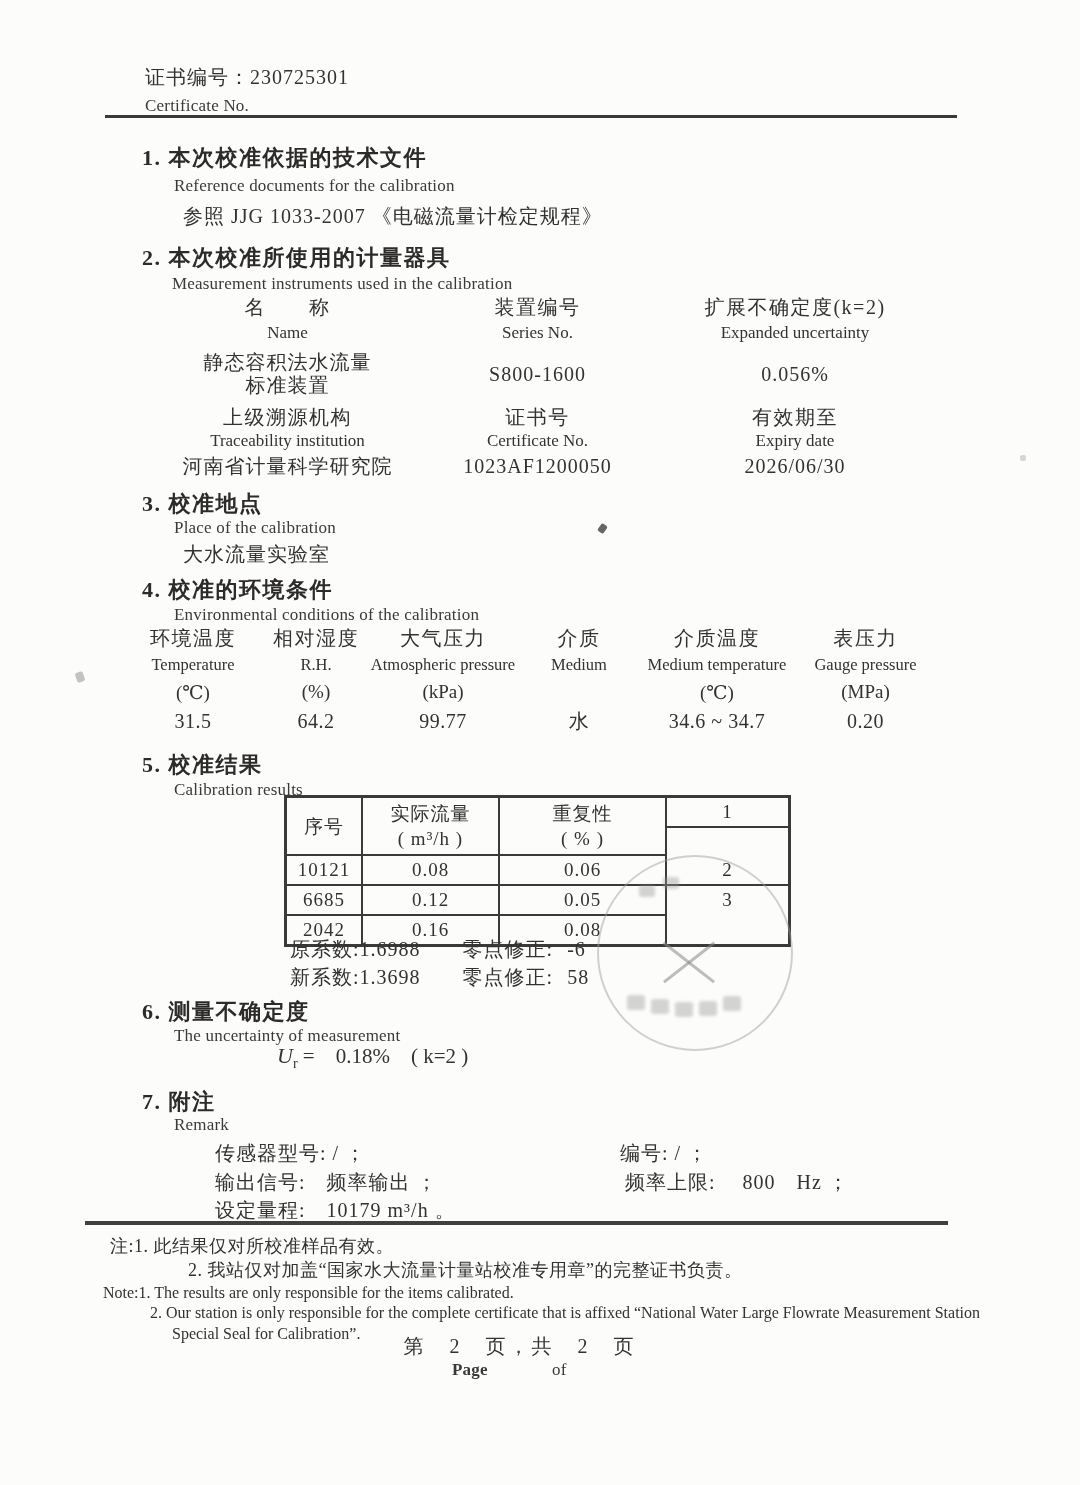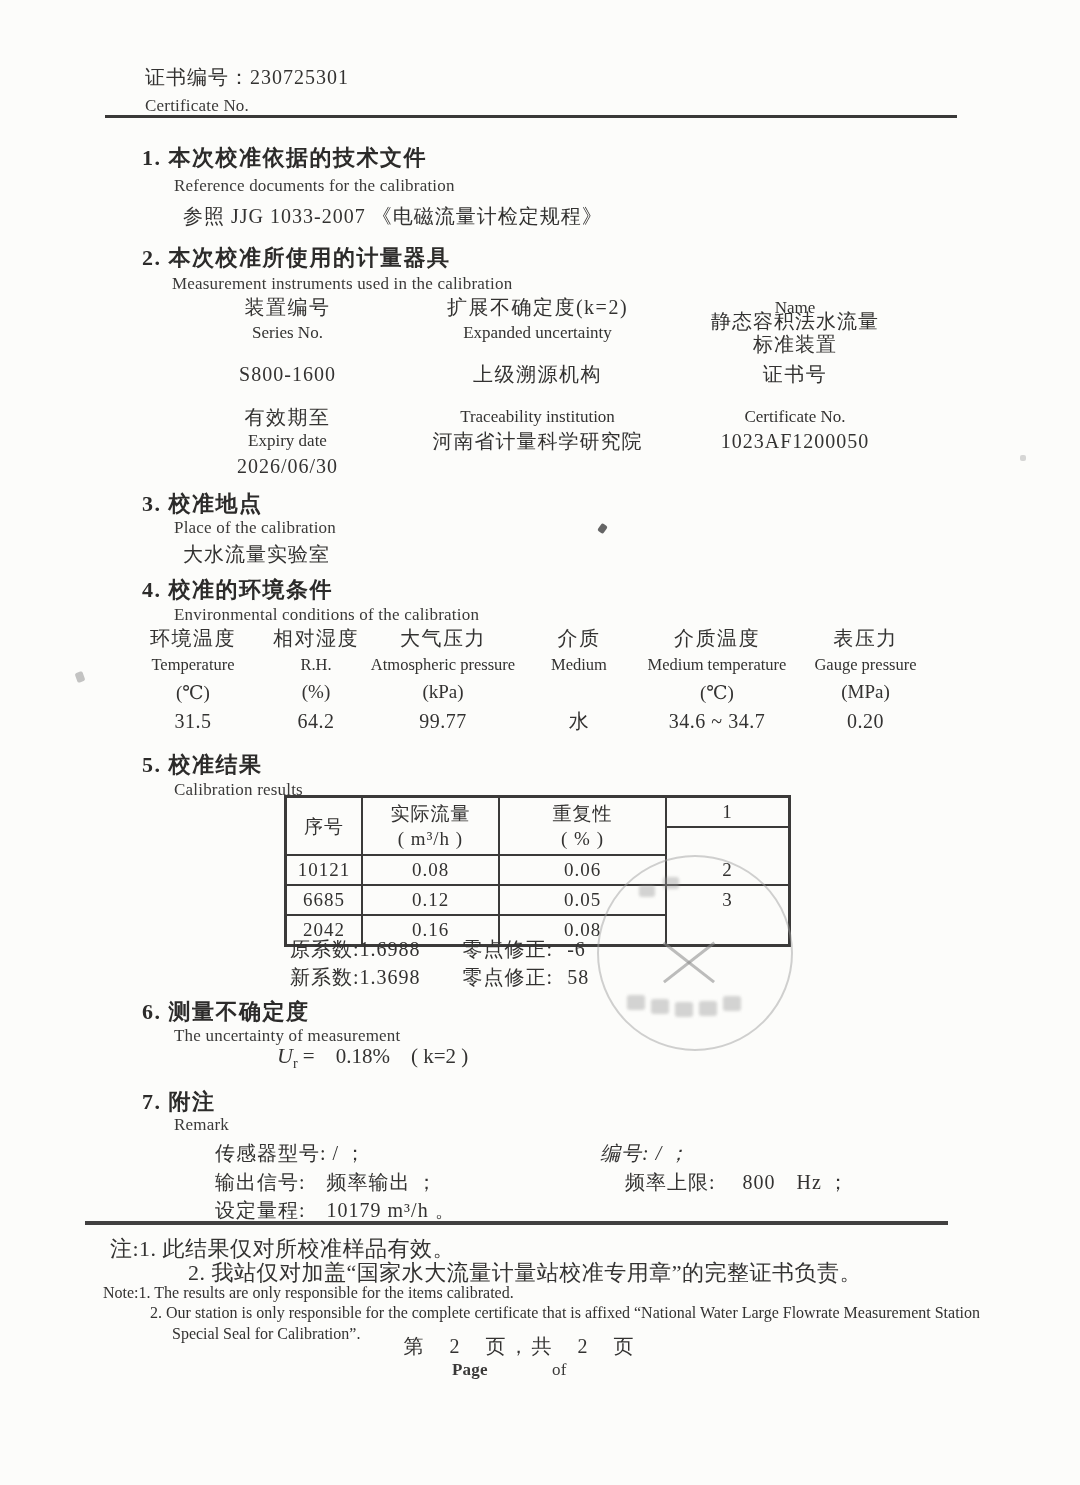--- a/index.html
+++ b/index.html
@@ -9,21 +9,21 @@
     font-family:"Liberation Serif","DejaVu Serif",serif;
     color:#333231;
     position:relative;
     overflow:hidden;
   }
   .page{position:absolute;inset:0;}
   .abs{position:absolute;white-space:nowrap;}
   .zh-title{font-size:22px;font-weight:bold;letter-spacing:1.5px;color:#2c2b2a;}
   .en-sub{font-size:17px;letter-spacing:.2px;color:#3a3938;}
   .zh-body{font-size:20px;letter-spacing:1px;}
-  .zh-small{font-size:22px;letter-spacing:.5px;}
+  .zh-small{font-size:18px;letter-spacing:.5px;}
   .en-small{font-size:16px;}
   .rule{position:absolute;background:#3a3938;}
   
   .inst-grid{
     position:absolute;left:145px;top:293px;width:800px;
     display:grid;grid-template-columns:285px 215px 300px;
     grid-template-rows:29px 22px 60px 26px 22px 28px;
   }
   .inst-grid > div{
     display:flex;align-items:center;justify-content:center;
@@ -90,28 +90,30 @@
   <div class="rule" style="left:105px;top:115px;width:852px;height:3px;"></div>
 
   <div class="abs zh-title" style="left:142px;top:143px;">1. 本次校准依据的技术文件</div>
   <div class="abs en-sub" style="left:174px;top:176px;">Reference documents for the calibration</div>
   <div class="abs zh-body" style="left:183px;top:203px;">参照 JJG 1033-2007 《电磁流量计检定规程》</div>
 
   <div class="abs zh-title" style="left:142px;top:243px;">2. 本次校准所使用的计量器具</div>
   <div class="abs en-sub" style="left:172px;top:274px;">Measurement instruments used in the calibration</div>
 
   <div class="inst-grid">
+    <div class="inst-zh">名　　称</div>
     <div class="inst-zh">装置编号</div>
     <div class="inst-zh">扩展不确定度(k=2)</div>
     <div class="inst-en">Name</div>
     <div class="inst-en">Series No.</div>
     <div class="inst-en">Expanded uncertainty</div>
     <div class="inst-val">静态容积法水流量
 标准装置</div>
     <div class="inst-val">S800-1600</div>
+    <div class="inst-val">0.056%</div>
     <div class="inst-zh">上级溯源机构</div>
     <div class="inst-zh">证书号</div>
     <div class="inst-zh">有效期至</div>
     <div class="inst-en">Traceability institution</div>
     <div class="inst-en">Certificate No.</div>
     <div class="inst-en">Expiry date</div>
     <div class="inst-val">河南省计量科学研究院</div>
     <div class="inst-val">1023AF1200050</div>
     <div class="inst-val">2026/06/30</div>
   </div>
@@ -198,21 +200,21 @@
   <div class="abs zh-title" style="left:142px;top:997px;">6. 测量不确定度</div>
   <div class="abs en-sub" style="left:174px;top:1026px;">The uncertainty of measurement</div>
   <div class="formula"><span class="usym">U</span><sub>r</sub> <span>=　0.18%　( k=2 )</span></div>
 
   <div class="abs zh-title" style="left:142px;top:1087px;">7. 附注</div>
   <div class="abs en-sub" style="left:174px;top:1115px;">Remark</div>
 
   <div class="abs zh-body" style="left:215px;top:1140px;">传感器型号: / ；</div>
   <div class="abs zh-body" style="left:215px;top:1169px;">输出信号:　频率输出 ；</div>
   <div class="abs zh-body" style="left:215px;top:1197px;">设定量程:　10179 m³/h 。</div>
-  <div class="abs zh-body" style="left:600px;top:1140px;font-style:italic;">编号: / ；</div>
+  <div class="abs zh-body" style="left:620px;top:1140px;">编号: / ；</div>
   <div class="abs zh-body" style="left:625px;top:1169px;">频率上限:　 800　Hz ；</div>
 
   <div class="rule" style="left:85px;top:1221px;width:863px;height:4px;background:#414040;"></div>
   <div class="abs zh-small" style="left:110px;top:1234px;">注:1. 此结果仅对所校准样品有效。</div>
   <div class="abs zh-small" style="left:152px;top:1258px;margin-left:36px;">2. 我站仅对加盖“国家水大流量计量站校准专用章”的完整证书负责。</div>
   <div class="abs en-small" style="left:103px;top:1284px;">Note:1. The results are only responsible for the items calibrated.</div>
   <div class="abs en-small" style="left:150px;top:1304px;">2. Our station is only responsible for the complete certificate that is affixed “National Water Large Flowrate Measurement Station</div>
   <div class="abs en-small" style="left:172px;top:1325px;">Special Seal for Calibration”.</div>
   <div class="abs pagenum-zh" style="left:0;top:1333px;width:1040px;text-align:center;">第　2　页，共　2　页</div>
   <div class="abs en-sub" style="left:452px;top:1360px;font-weight:bold;">Page</div>

